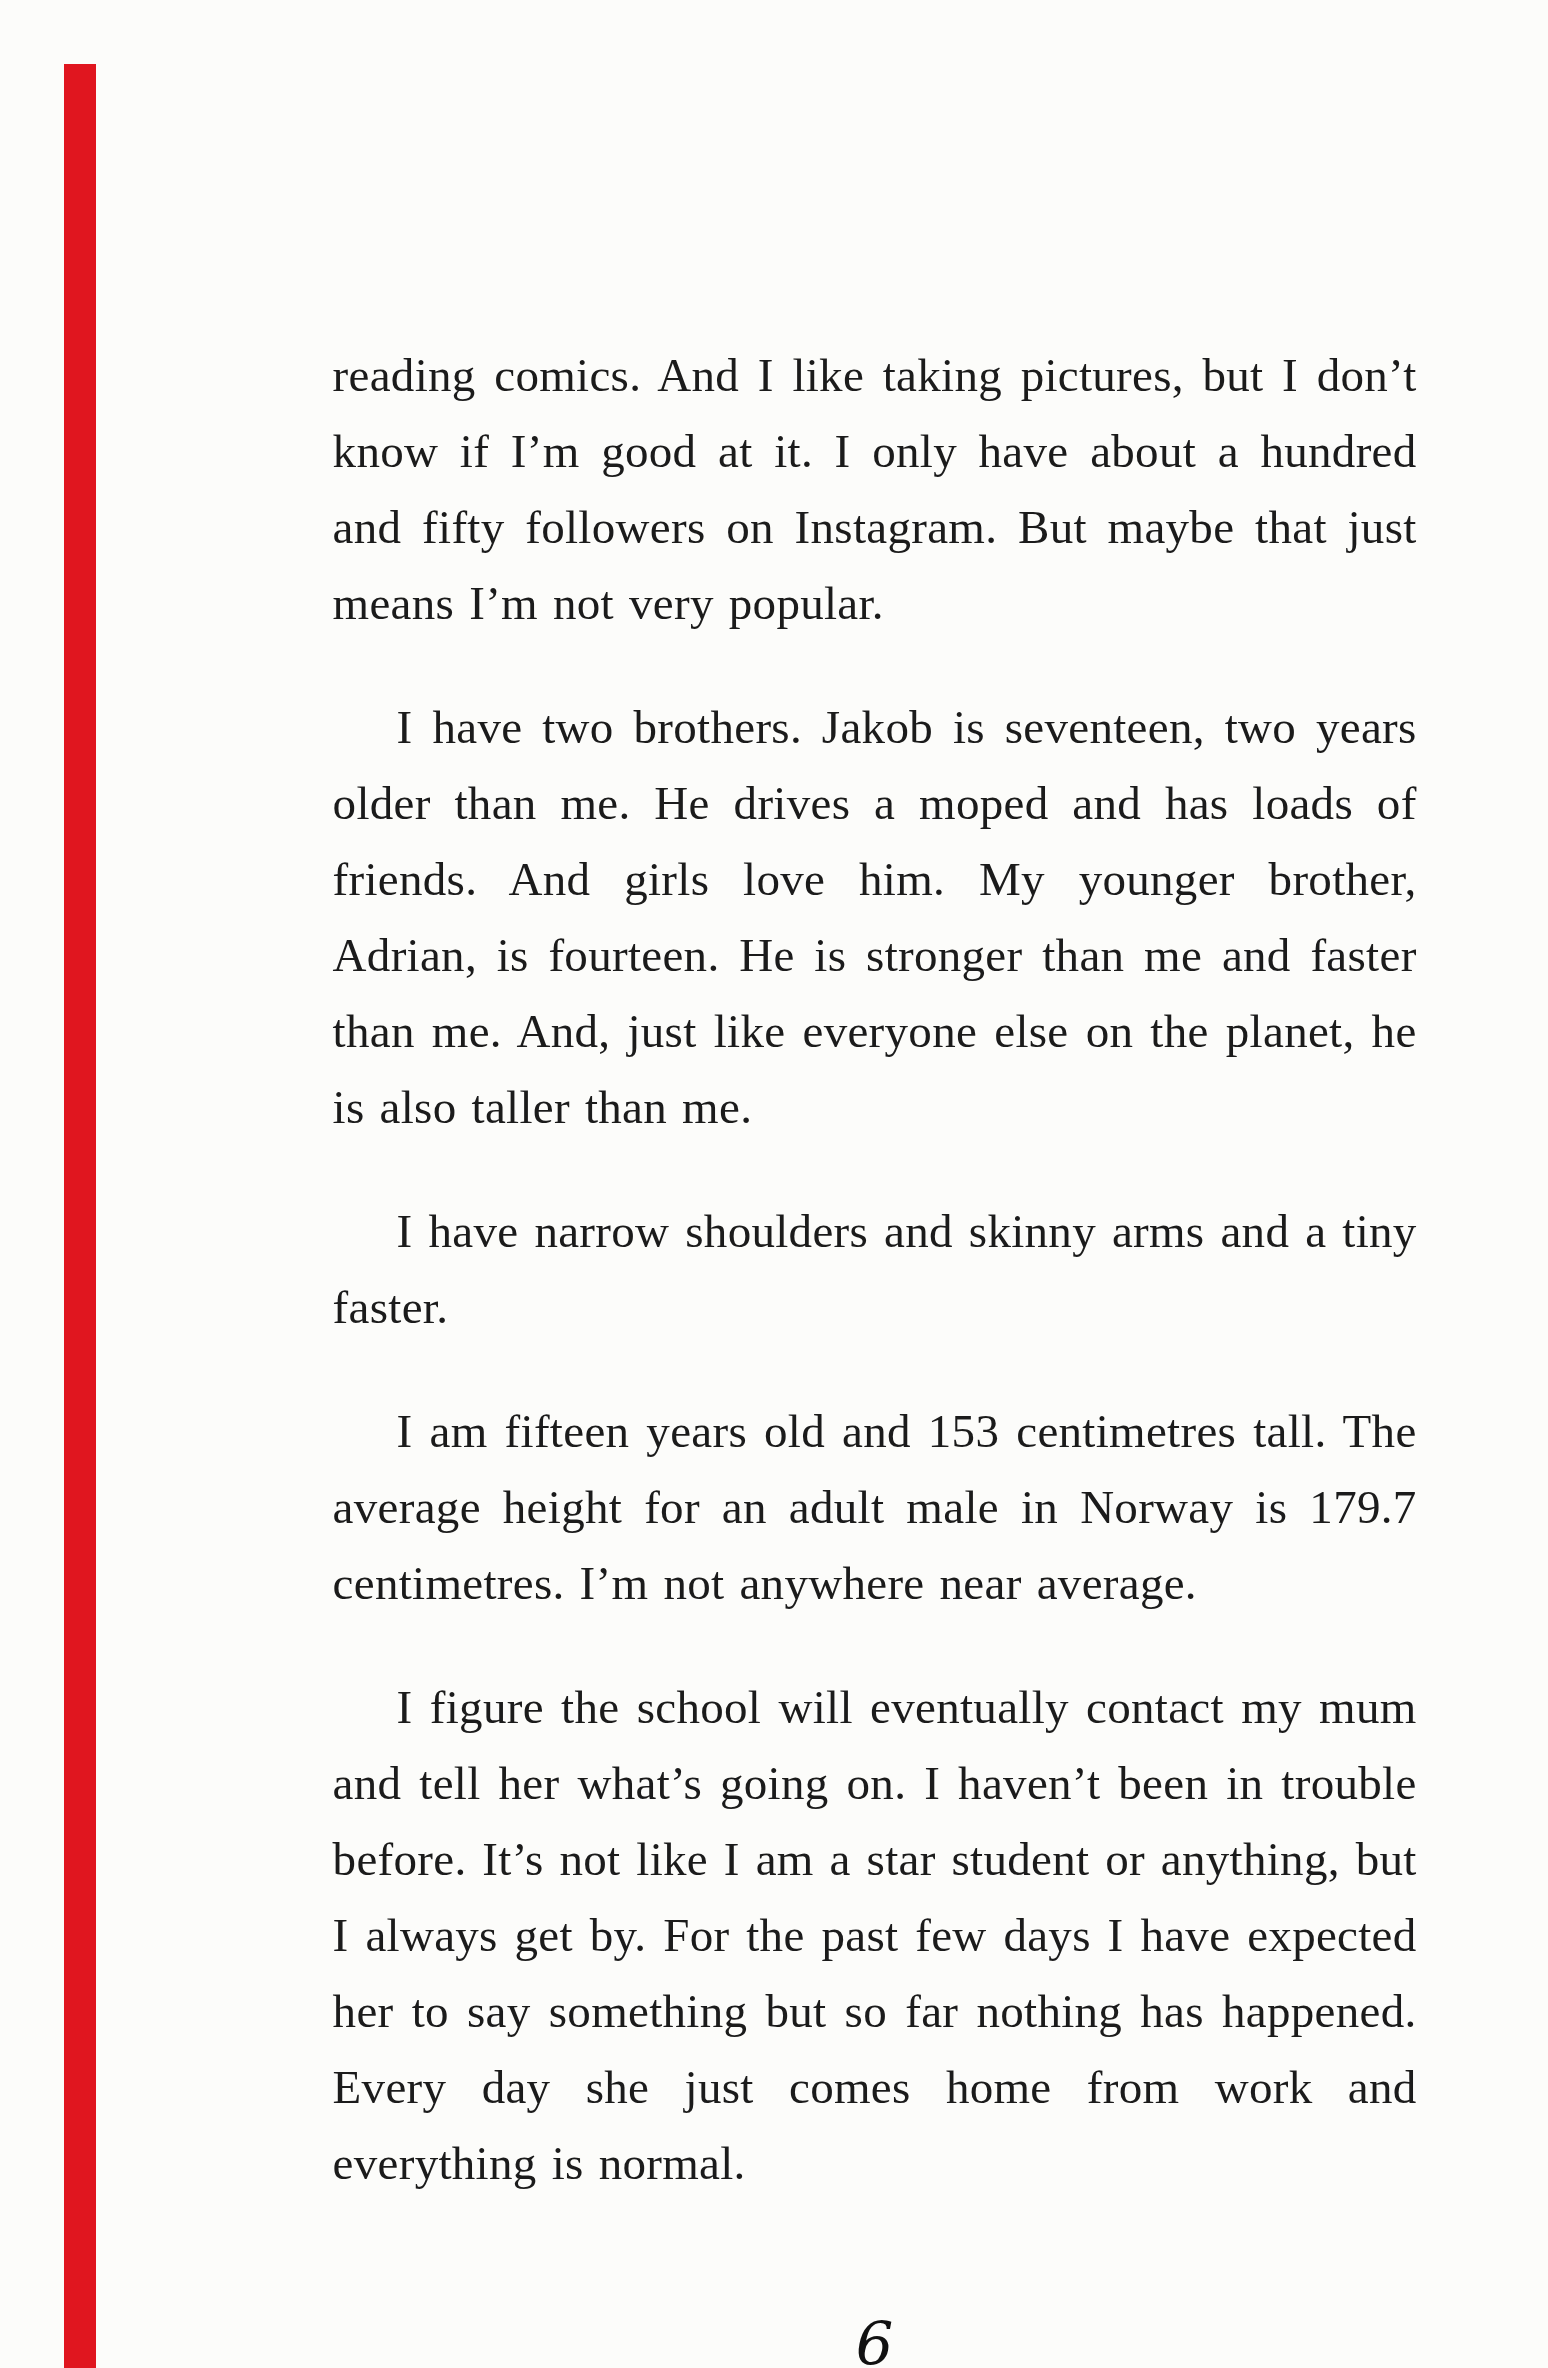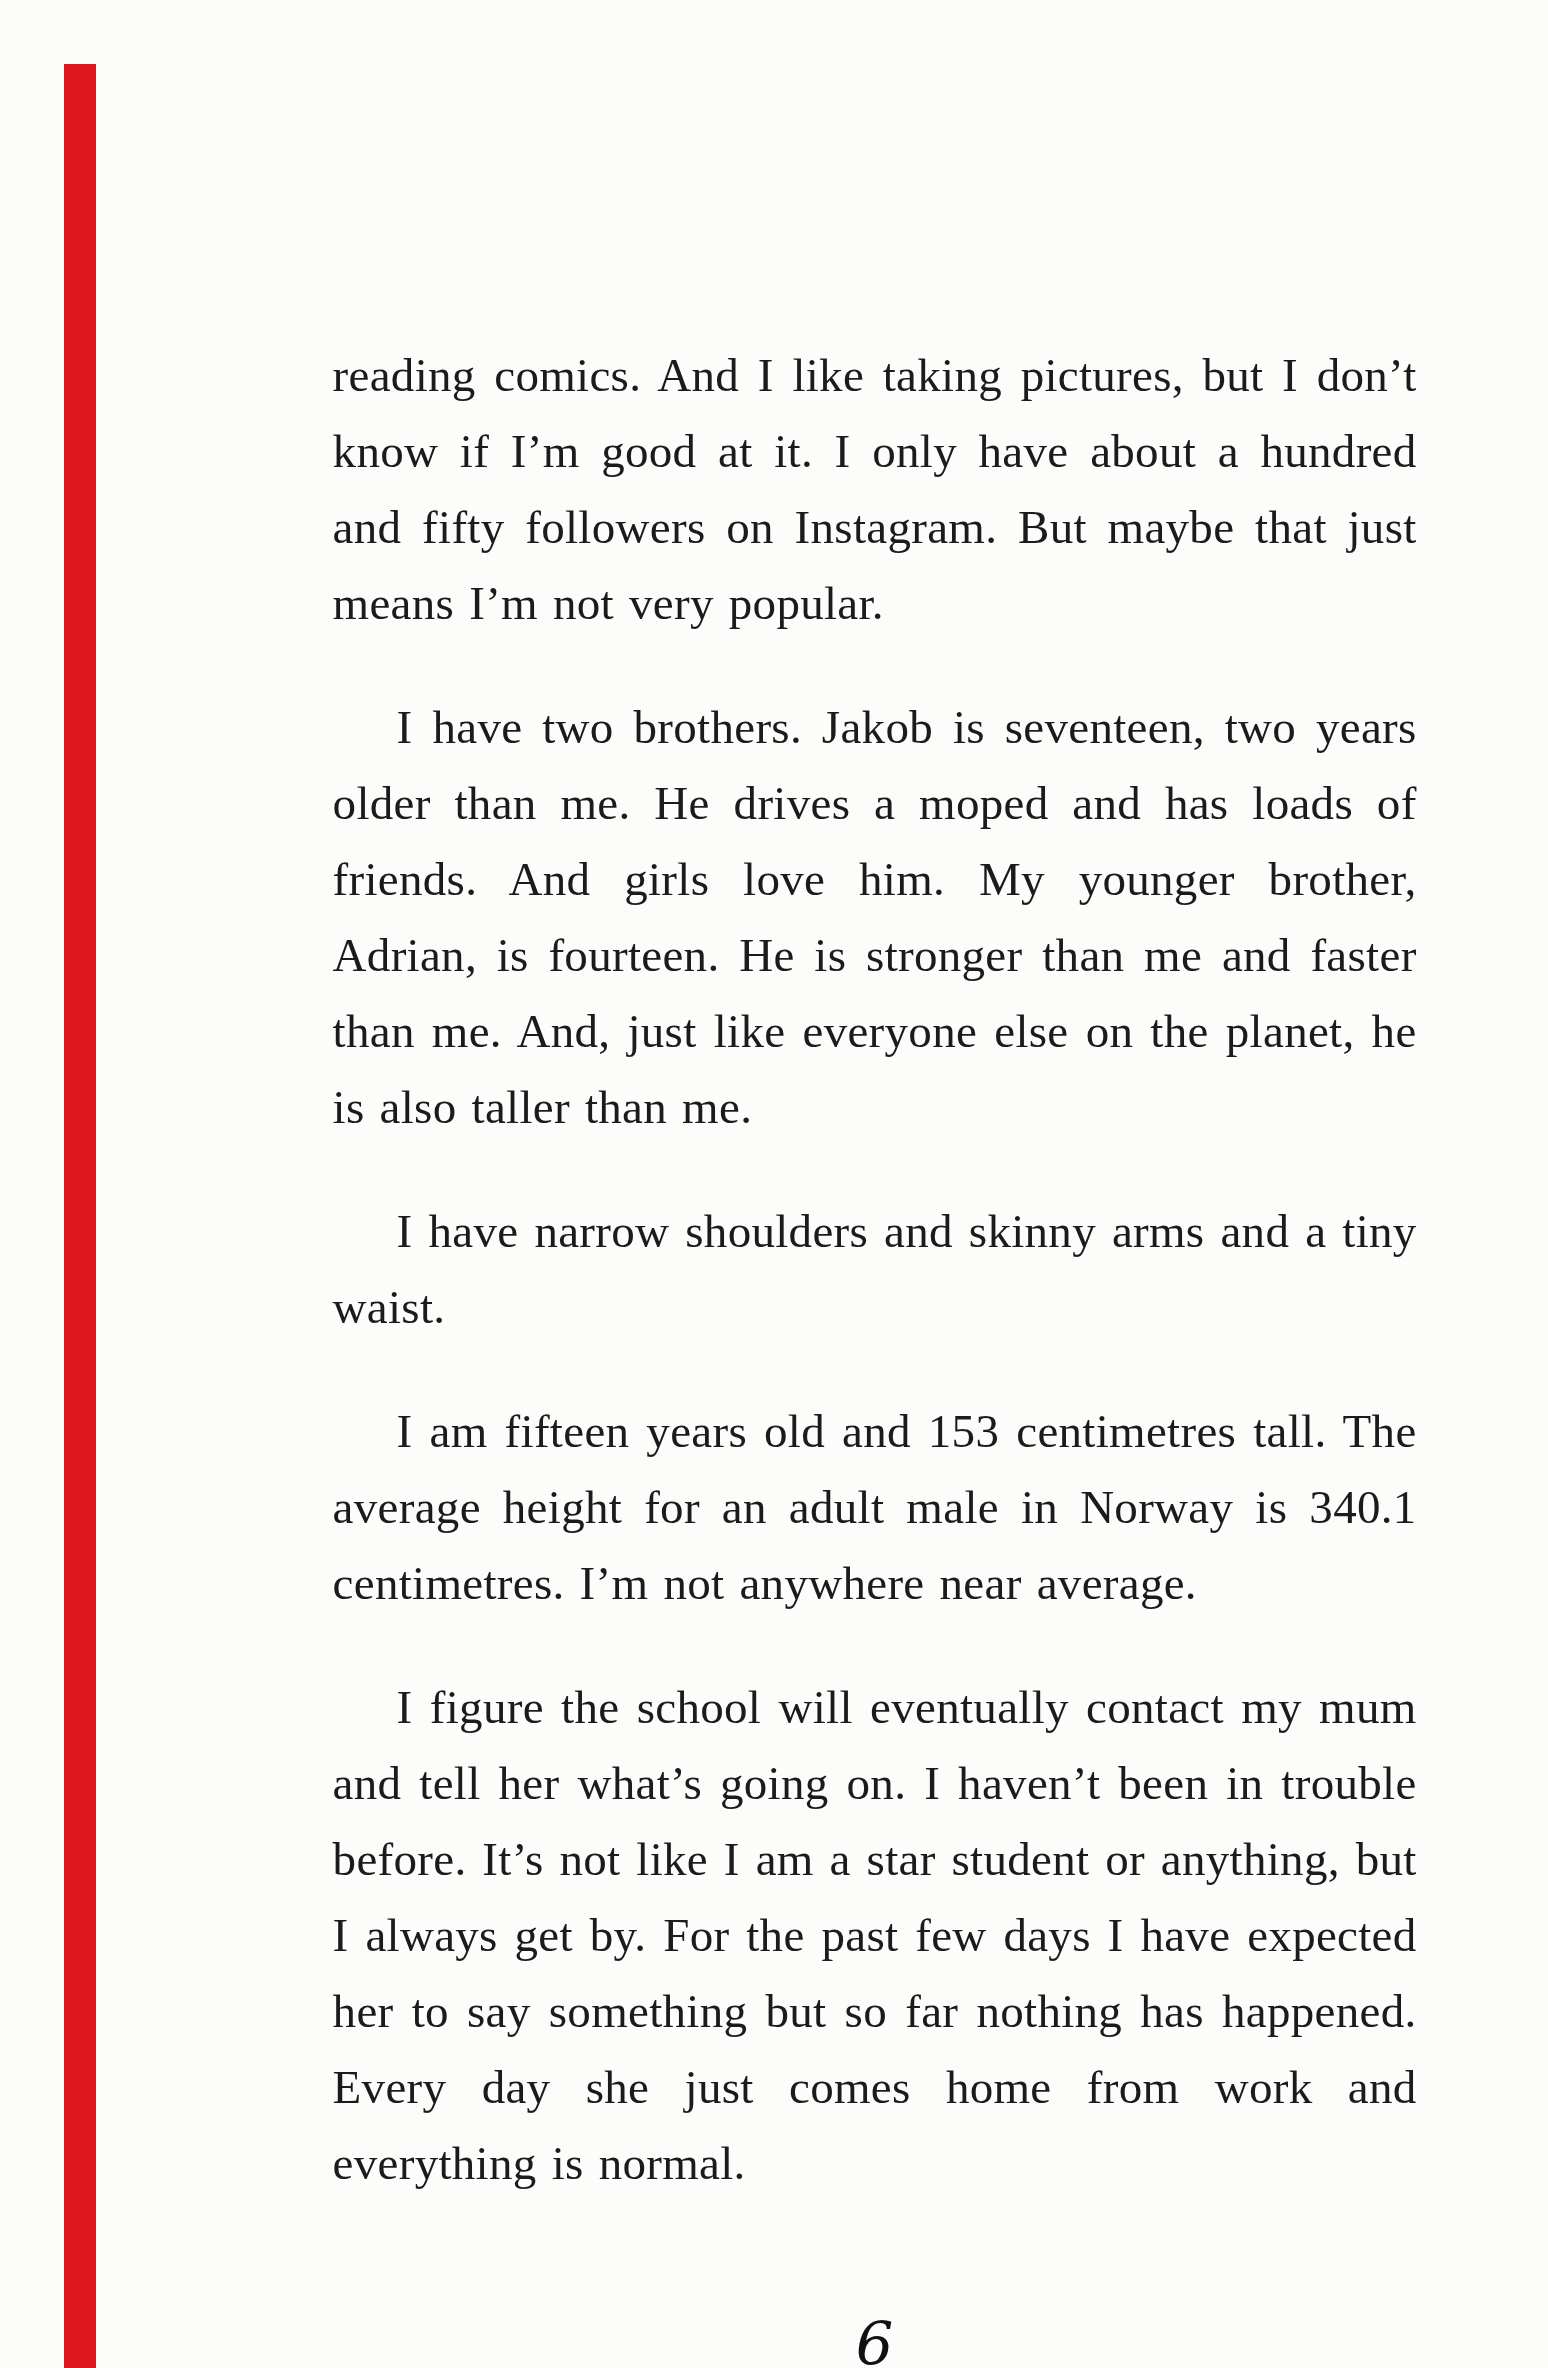--- a/index.html
+++ b/index.html
@@ -59,19 +59,19 @@
 </style>
 </head>
 <body>
 
 <div class="red-edge"></div>
 
 <main class="page">
   <div class="text-block">
     <p class="para">reading comics. And I like taking pictures, but I don’t know if I’m good at it. I only have about a hundred and fifty followers on Instagram. But maybe that just means I’m not very popular.</p>
     <p class="para indent">I have two brothers. Jakob is seventeen, two years older than me. He drives a moped and has loads of friends. And girls love him. My younger brother, Adrian, is fourteen. He is stronger than me and faster than me. And, just like everyone else on the planet, he is also taller than me.</p>
-    <p class="para indent">I have narrow shoulders and skinny arms and a tiny waist.</p>
-    <p class="para indent">I am fifteen years old and 153 centimetres tall. The average height for an adult male in Norway is 340.1 centimetres. I’m not anywhere near average.</p>
+    <p class="para indent">I have narrow shoulders and skinny arms and a tiny faster.</p>
+    <p class="para indent">I am fifteen years old and 153 centimetres tall. The average height for an adult male in Norway is 179.7 centimetres. I’m not anywhere near average.</p>
     <p class="para indent">I figure the school will eventually contact my mum and tell her what’s going on. I haven’t been in trouble before. It’s not like I am a star student or anything, but I always get by. For the past few days I have expected her to say something but so far nothing has happened. Every day she just comes home from work and everything is normal.</p>
   </div>
   <div class="page-number">6</div>
 </main>
 
 
 </body></html>

